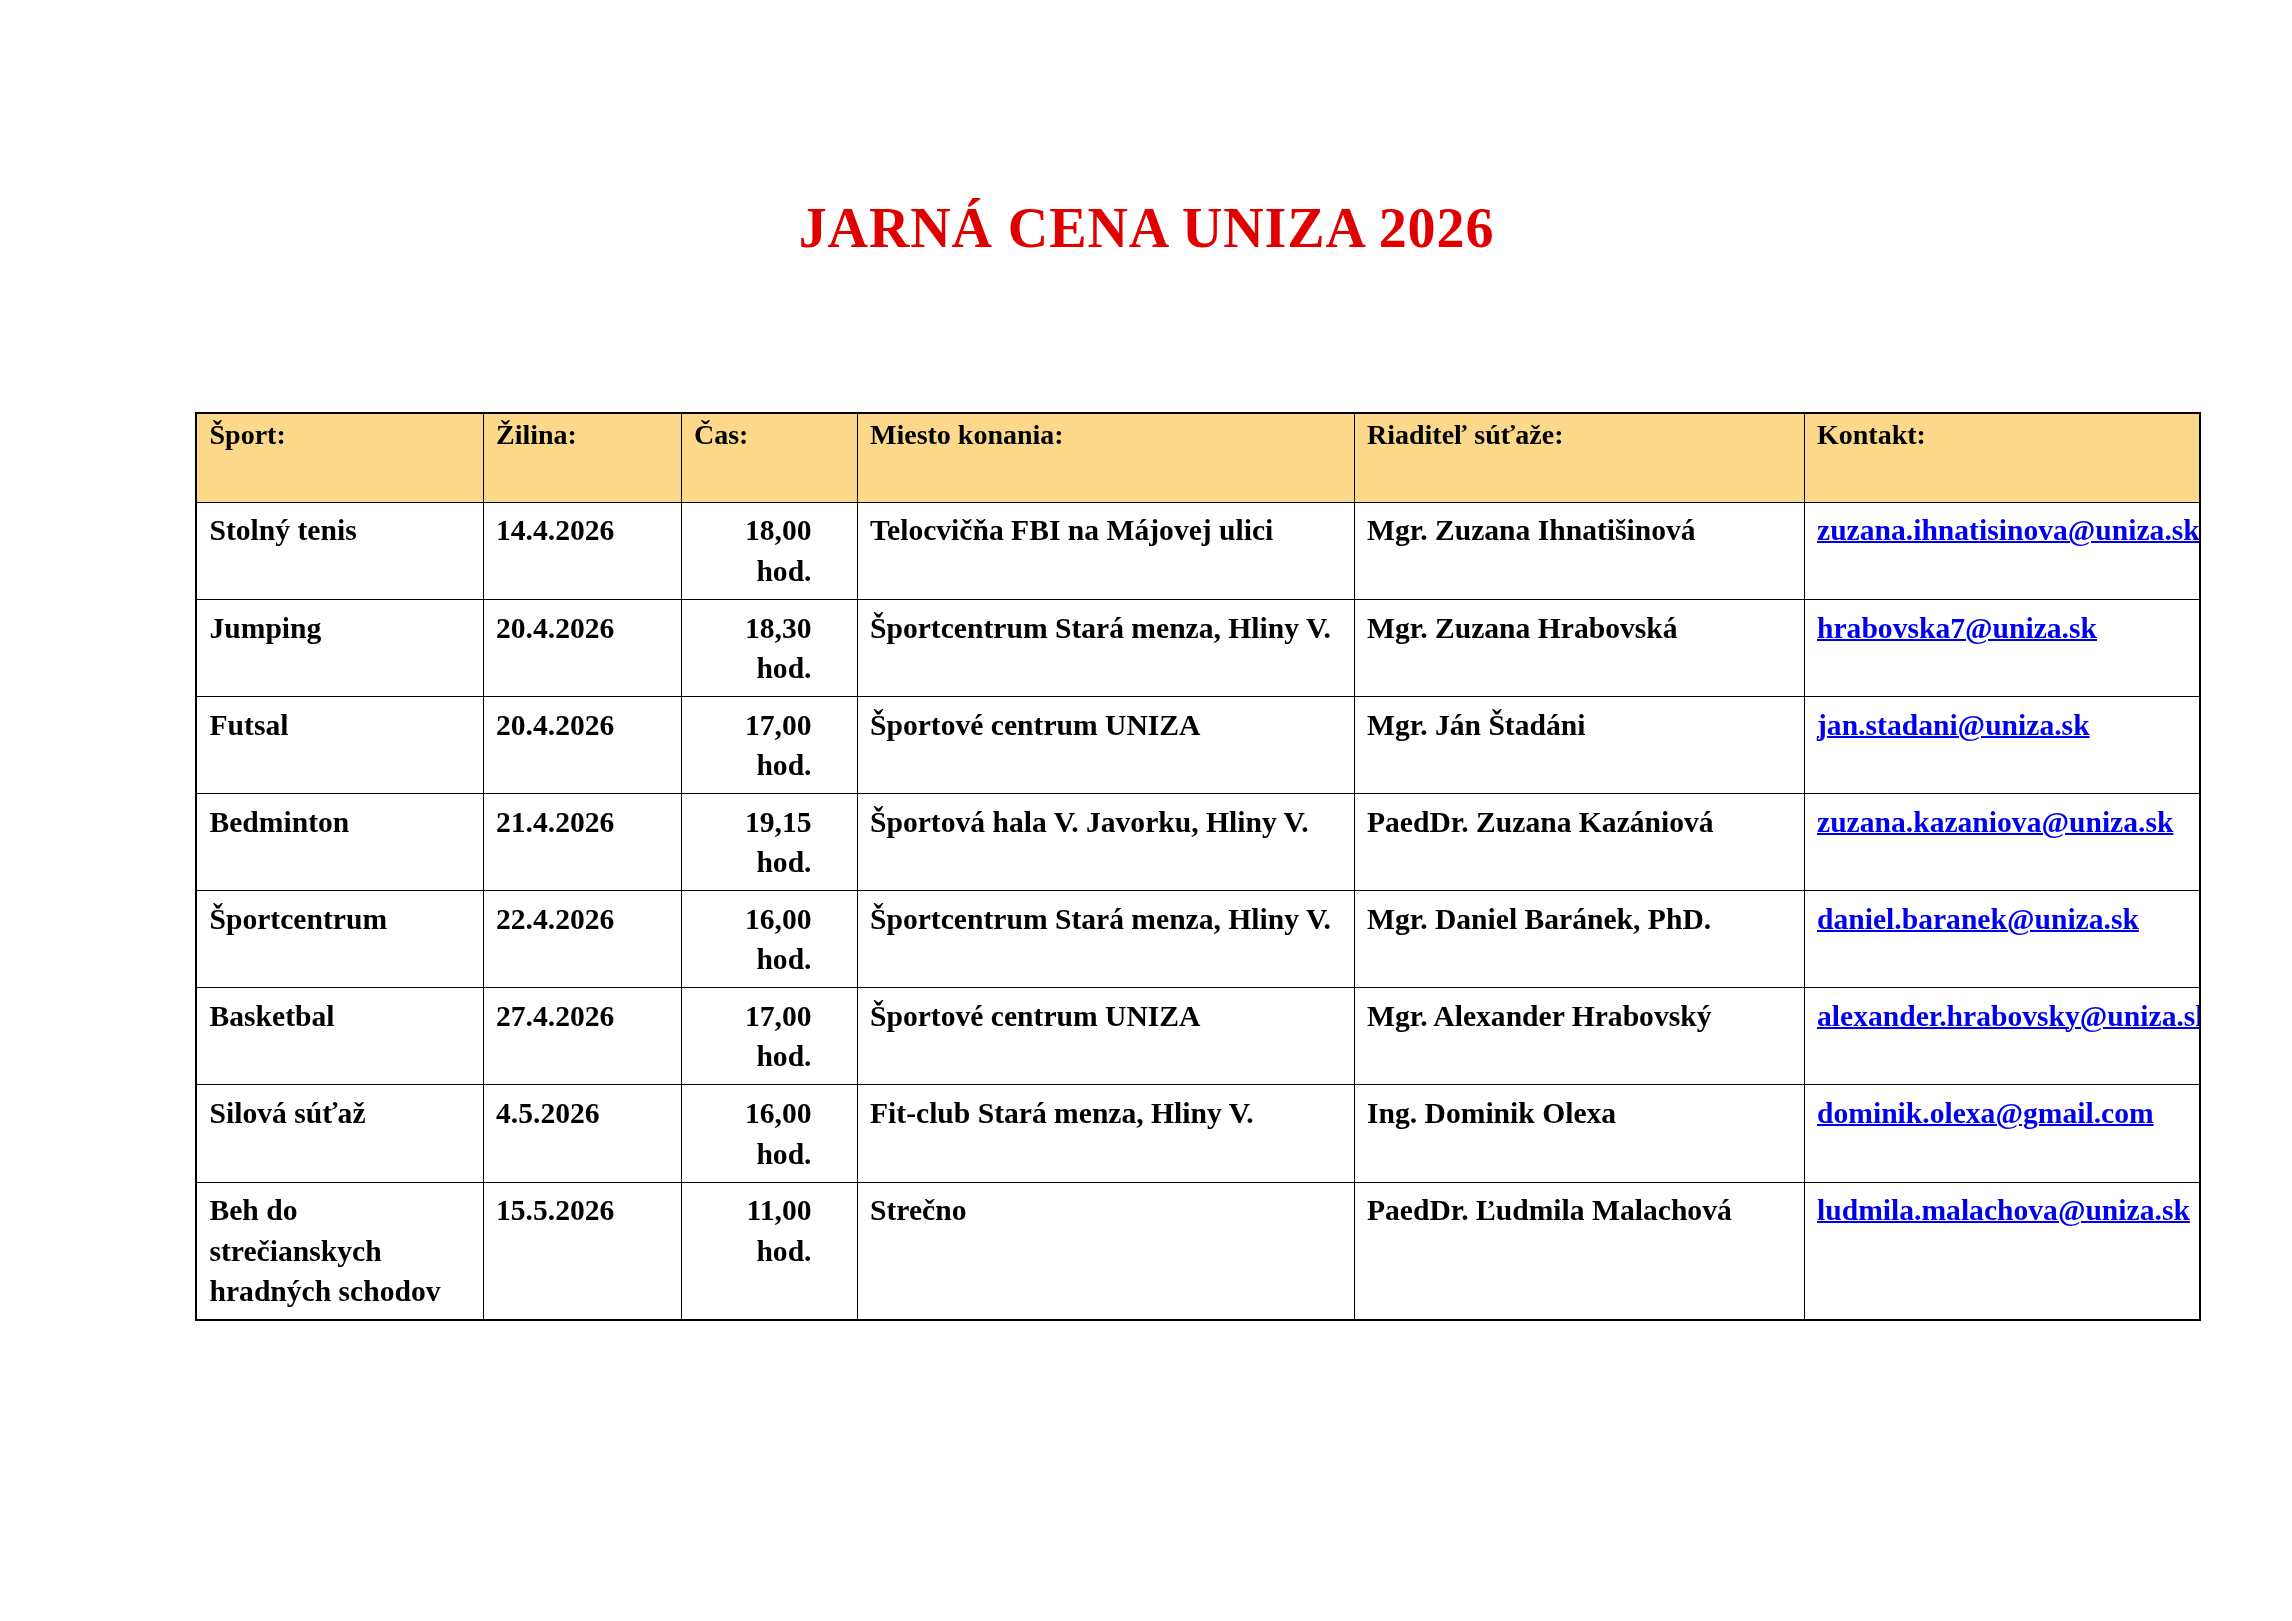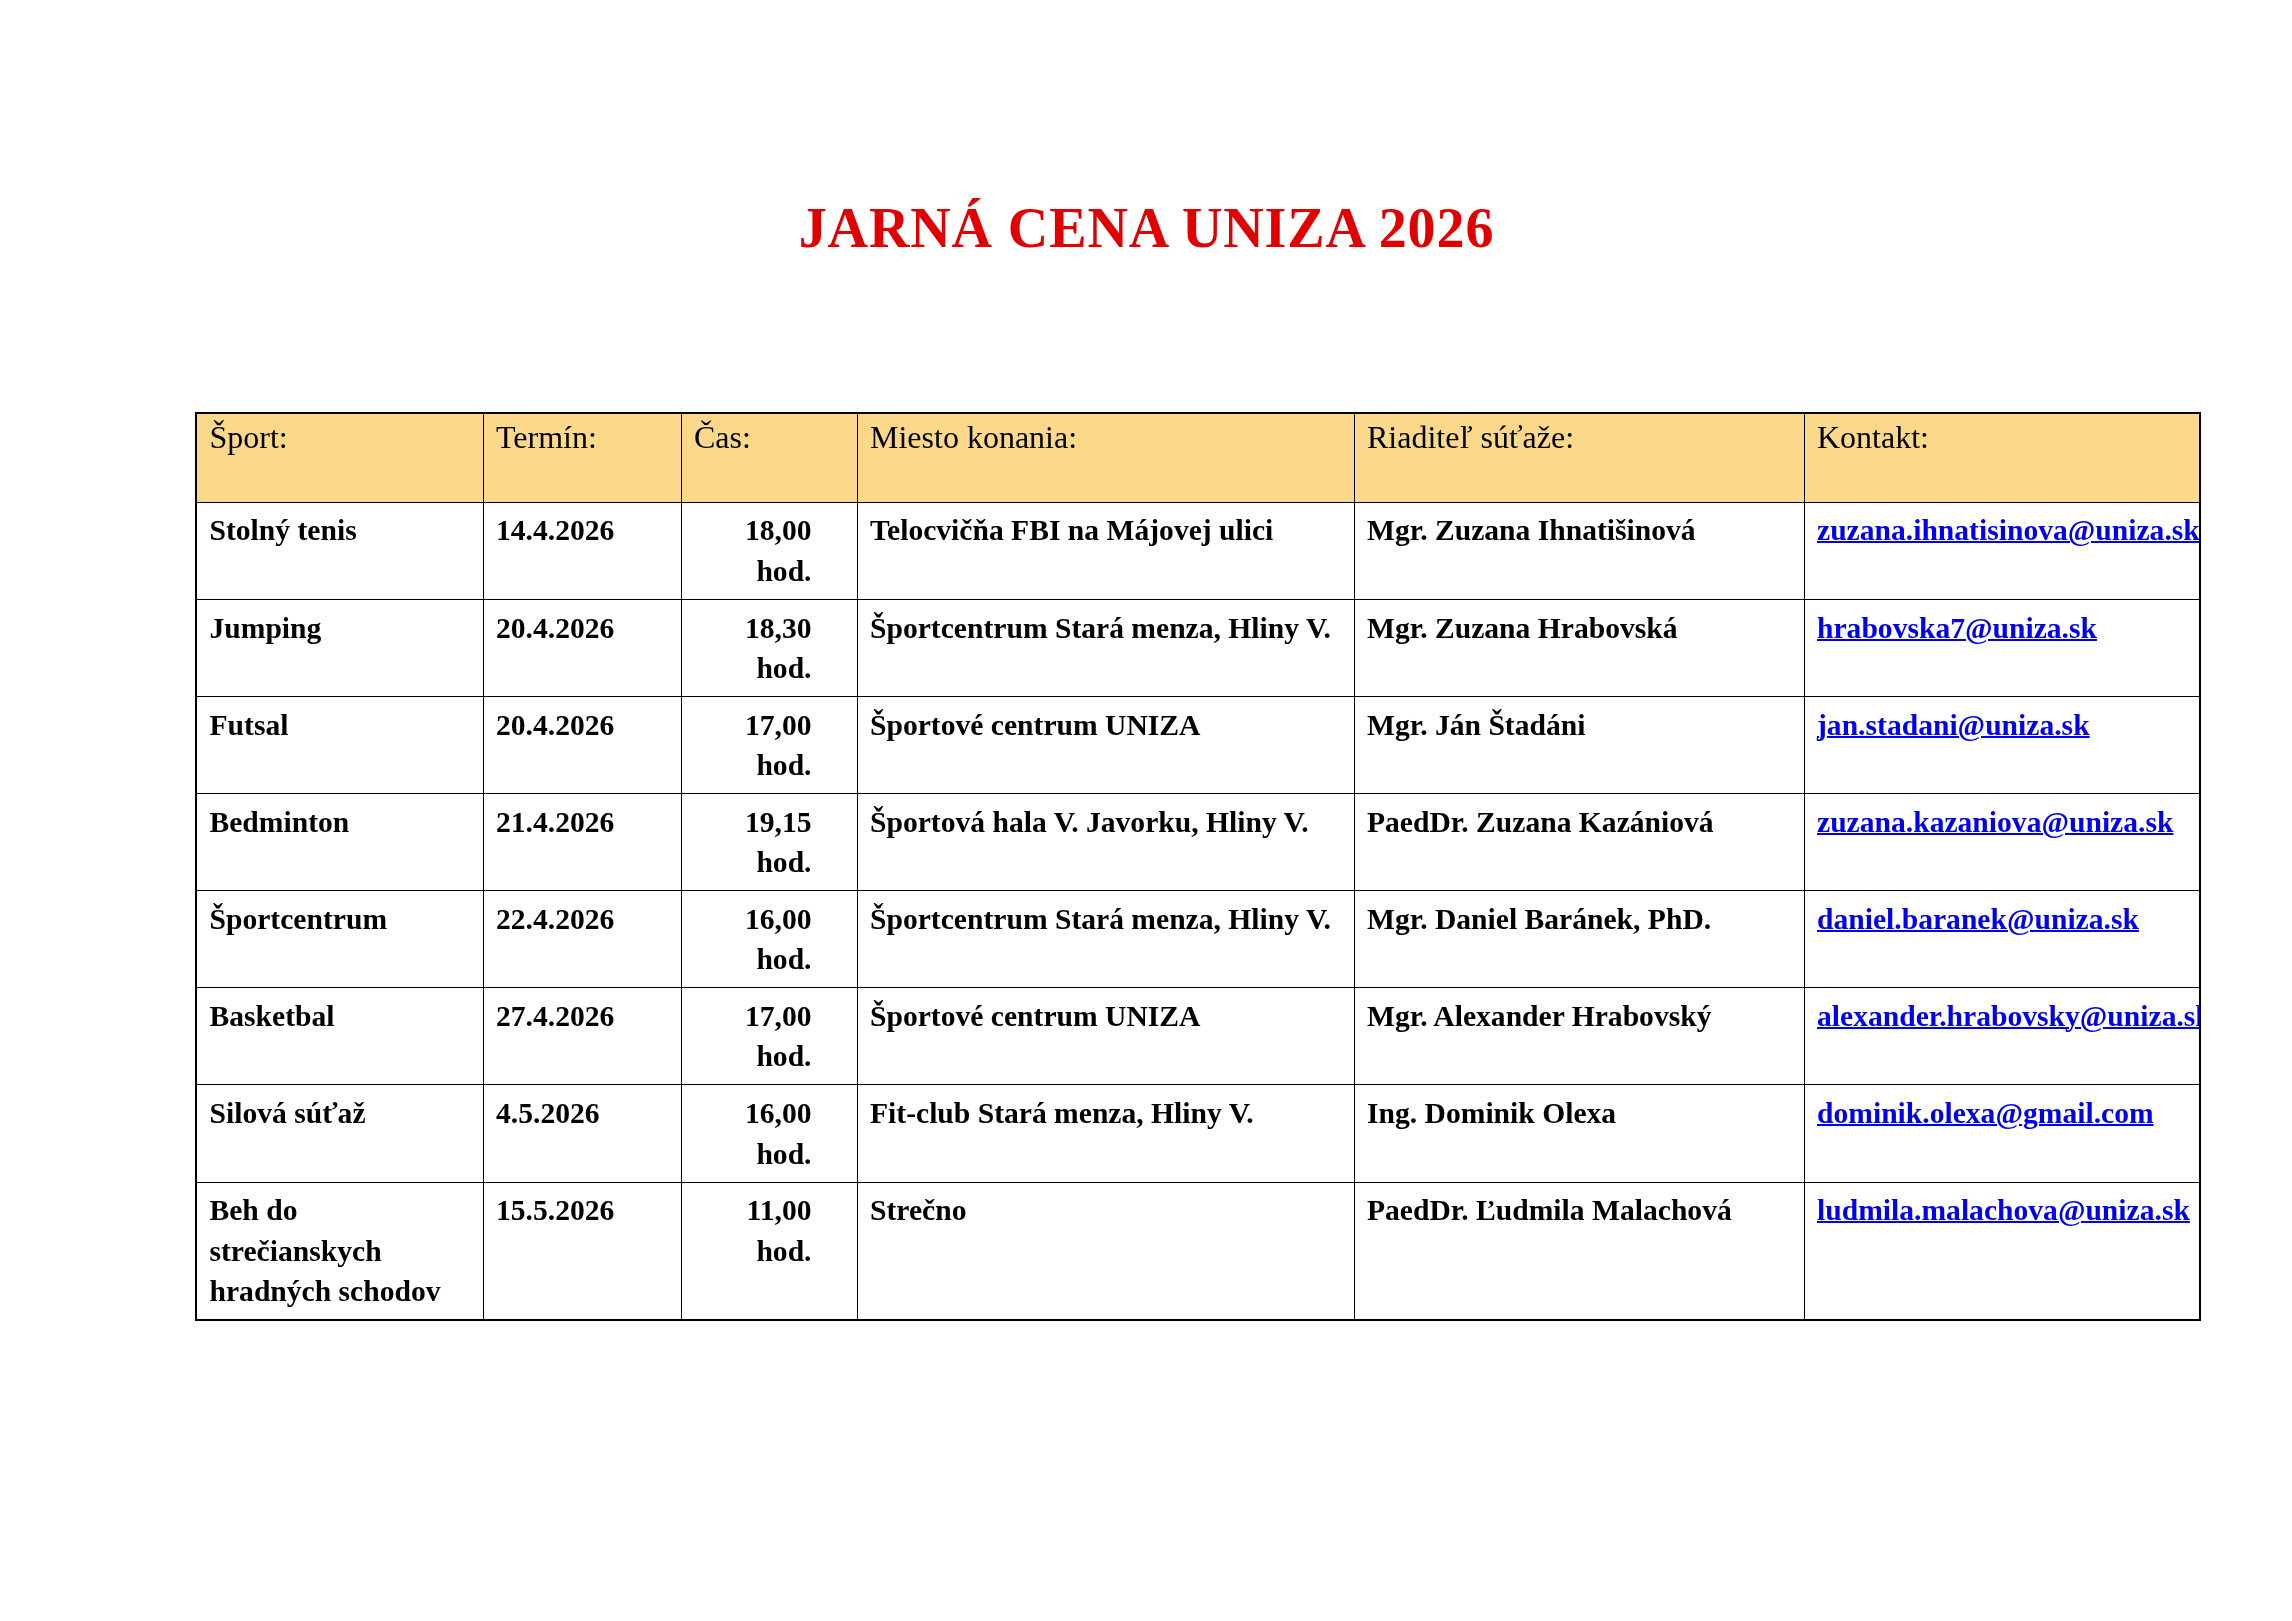--- a/index.html
+++ b/index.html
@@ -29,21 +29,21 @@
   col.w-time{width:176px;}
   col.w-venue{width:497px;}
   col.w-director{width:450px;}
   col.w-email{width:396px;}
   th,td{
     border:1.8px solid var(--border-color);
     vertical-align:top;text-align:left;
     padding:7.2px 12.5px;overflow:hidden;
   }
   thead tr{height:90px;background:var(--header-bg);}
-  thead th{font-size:32px;padding-top:5.4px;font-weight:normal;}
+  thead th{font-size:28px;padding-top:5.4px;font-weight:bold;}
   tbody tr{height:65px;}
   tbody td{font-size:29.6px;line-height:1.38;font-weight:bold;}
   td.c-time{text-align:right;padding-right:45px;margin-top:13px;}
   a.email-link{
     color:var(--link-color);text-decoration:underline;
     text-decoration-thickness:1.8px;font-weight:bold;cursor:pointer;
   }
 </style>
 </head>
 <body>
@@ -57,21 +57,21 @@
       <col class="w-sport">
         <col class="w-date">
         <col class="w-time">
       <col class="w-venue">
         <col class="w-director">
         <col class="w-email">
     </colgroup>
     <thead>
       <tr>
         <th>Šport:</th>
-        <th>Termín:</th>
+        <th>Žilina:</th>
         <th>Čas:</th>
         <th>Miesto konania:</th>
         <th>Riaditeľ súťaže:</th>
         <th>Kontakt:</th>
       </tr>
     </thead>
     <tbody>
   <tr>
     <td class="c-sport">Stolný tenis</td>
     <td class="c-date">14.4.2026</td>

